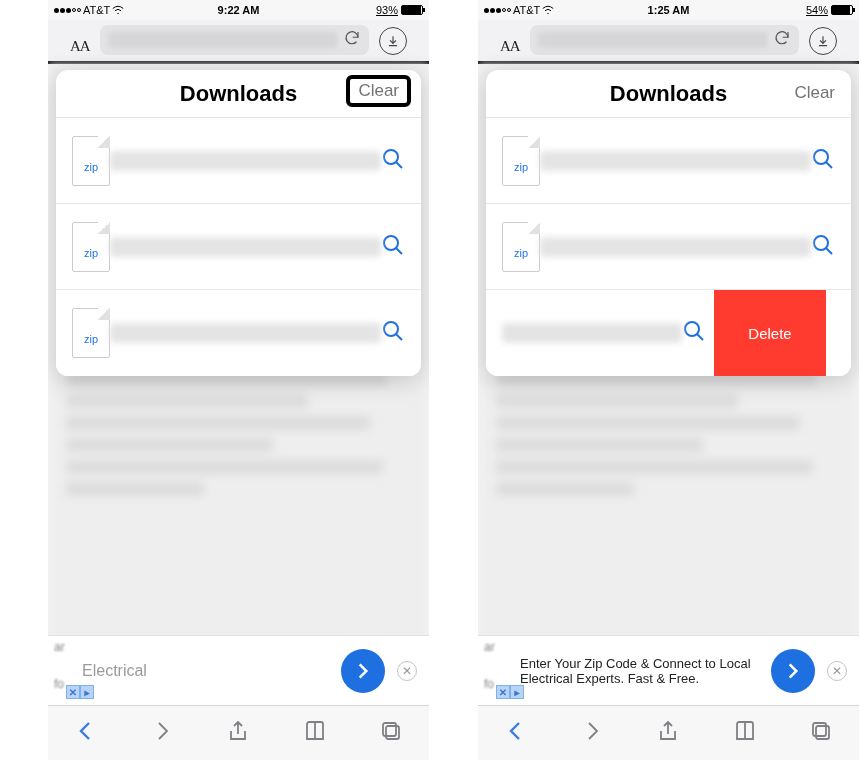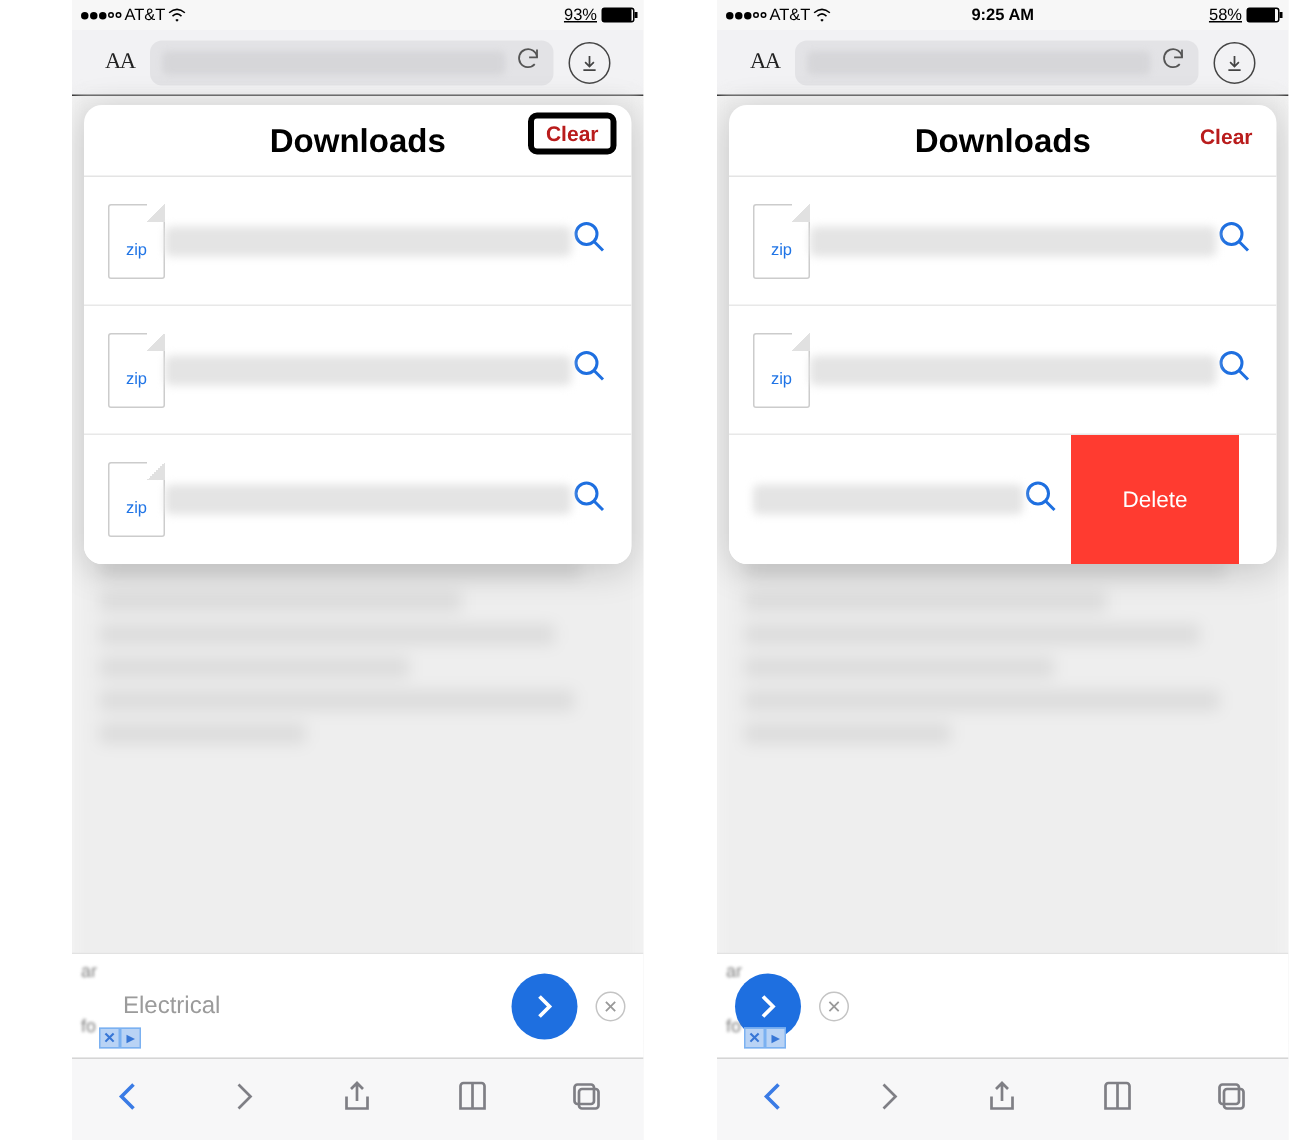--- a/index.html
+++ b/index.html
@@ -43,23 +43,23 @@
   .battery {
     width: 22px; height: 10px; border:1px solid #000; border-radius:2px;
     position: relative;
   }
   .battery::after { content:""; position:absolute; right:-3px; top:2px; width:2px; height:4px; background:#000;}
   .battery .fill { height:100%; background:#000;}
   
   .url-bar {
     height: 44px;
     background: #f2f2f4;
-    border-bottom: 1px solid #000000;
+    border-bottom: 3px solid #000000;
     display: flex;
-    align-items: center;
+    align-items: flex-end;
     padding: 6px 22px;
     gap: 10px;
   }
   .aa-btn {
     font-size: 15px;
     color: #222;
     font-family: Georgia, serif;
     letter-spacing: -1px;
   }
   .url-field {
@@ -137,24 +137,23 @@
   .pop-title {
     font-size:22px;
     font-weight:700;
     color:#000;
     text-align:center;
     flex:1;
   }
   .clear-btn {
     position:absolute;
     right:10px; top:9px;
-    font-size:14px;
-    color:#b91c1c;
+    font-size:17px;
+    color:#737373;
     padding:4px 6px;
-    font-weight:bold;
   }
   .clear-highlight {
     border:4px solid #000;
     border-radius:6px;
     padding:2px 8px;
     top:5px;
   }
   .dl-item {
     display:flex;
     align-items:center;
@@ -288,20 +287,21 @@
           <span></span>
           <span></span>
           <span class="empty"></span>
           <span class="empty"></span>
       </div>
       <span>AT&amp;T</span>
       <svg class="wifi" viewBox="0 0 16 12">
           <path d="M1 4 Q8 -2 15 4 M4 7 Q8 3 12 7 M7 10 L8 11 L9 10" stroke="#000" fill="none" stroke-width="1.3"></path>
         </svg>
     </div>
+    <div class="sb-center">9:22 AM</div>
     <div class="sb-right">
       <span>93%</span>
       <div class="battery">
           <div class="fill" style="width:93%"></div>
         </div>
     </div>
   </div>
 
   <div class="url-bar">
     <span class="aa-btn">AA</span>
@@ -417,23 +417,23 @@
           <span></span>
           <span></span>
           <span class="empty"></span>
           <span class="empty"></span>
       </div>
       <span>AT&amp;T</span>
       <svg class="wifi" viewBox="0 0 16 12">
           <path d="M1 4 Q8 -2 15 4 M4 7 Q8 3 12 7 M7 10 L8 11 L9 10" stroke="#000" fill="none" stroke-width="1.3"></path>
         </svg>
     </div>
-    <div class="sb-center">9:25 AM</div>
+    <div class="sb-center">1:25 AM</div>
     <div class="sb-right">
-      <span>58%</span>
+      <span>54%</span>
       <div class="battery">
           <div class="fill" style="width:92%"></div>
         </div>
     </div>
   </div>
 
   <div class="url-bar">
     <span class="aa-btn">AA</span>
     <div class="url-field">
       <div class="url-blur"></div>
@@ -496,20 +496,21 @@
             <path d="M15 15l6 6"></path>
           </svg>
       </span>
       <div class="delete-btn">Delete</div>
     </div>
   </div>
 
   <div class="ad-bar">
     <span class="ad-left-text" style="position:absolute;left:6px;top:4px;filter:blur(1px)">ar</span>
     <span class="ad-left-text" style="position:absolute;left:6px;bottom:14px;filter:blur(1px)">fo</span>
+    <div class="ad-text-main" style="padding-left:30px">Enter Your Zip Code &amp; Connect to Local Electrical Experts. Fast &amp; Free.</div>
     <div class="ad-next">
       <svg viewBox="0 0 24 24">
           <path d="M8 4l8 8-8 8"></path>
         </svg>
     </div>
     <div class="ad-close">✕</div>
     <div class="adchoices">
         <span>✕</span>
         <span>▸</span>
       </div>

